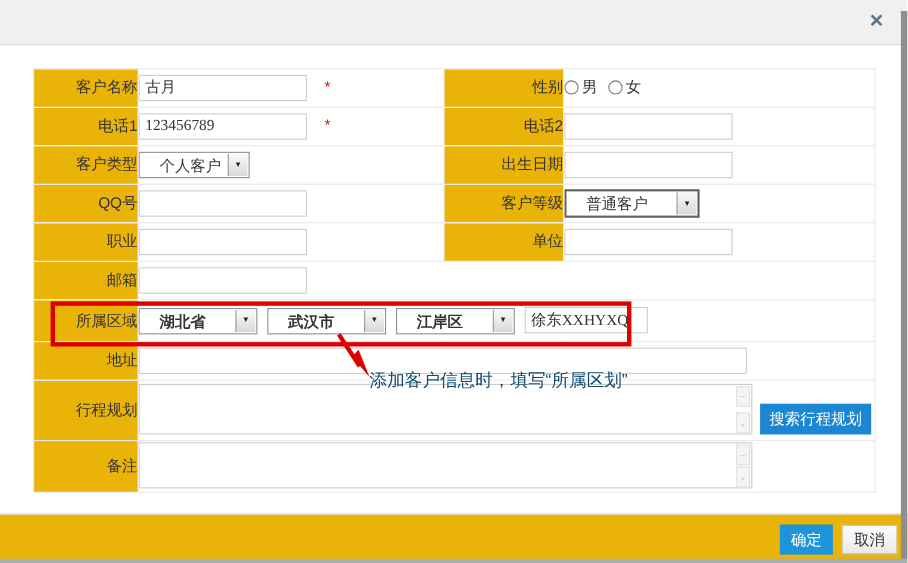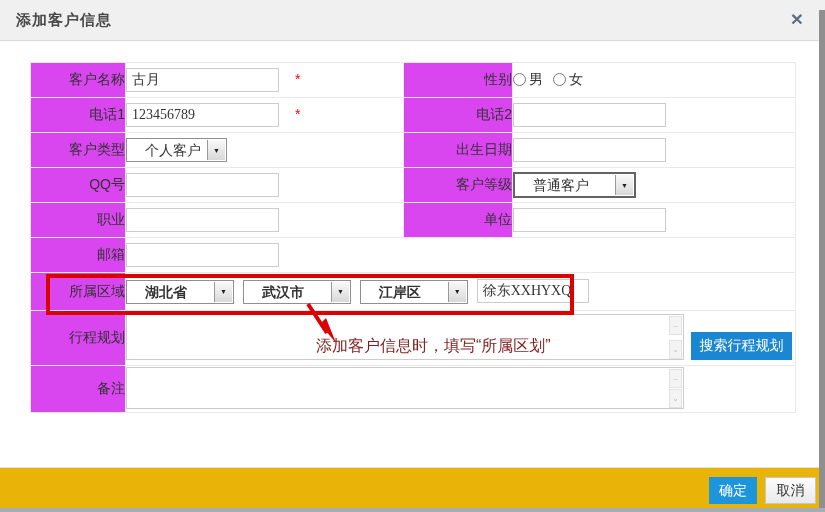--- a/index.html
+++ b/index.html
@@ -21,21 +21,21 @@
     position:absolute; right:22px; top:7px; font-size:21px; font-weight:bold;
     color:#5d7183; cursor:pointer; line-height:24px;
   }
   
   table.form {
     position:absolute; left:30px; top:62px; width:765px;
     border-collapse:collapse; table-layout:fixed; font-size:14px; color:#333;
   }
   table.form td { border:1px solid #e9e9e9; padding:0; overflow:hidden; }
   td.lbl {
-    background:#d946ef; text-align:right; padding-right:10px; color:#333;
+    background:#eab308; text-align:right; padding-right:10px; color:#333;
     white-space:nowrap;
   }
   td.fld { background:#fff; padding-left:3px; }
   input.txt {
     height:24px; width:153px; border:1px solid #ccc; box-sizing:border-box;
     font-size:14px; padding:1px 5px; color:#333; font-family:Liberation Serif, serif; outline:none;
   }
   input.txt-wide { width:553px; }
   input.txt-region { width:112px; }
   .req { color:#ff0000; margin-left:12px; font-size:14px; }
@@ -74,21 +74,21 @@
     width:101px; height:28px; border:none; cursor:pointer;
     background:#1b87d3; color:#fff; font-size:14px; font-family:inherit;
   }
   
   .red-box {
     position:absolute; left:46px; top:274px; width:520px; height:33px;
     border:4px solid #dd0000; pointer-events:none;
   }
   .anno-arrow { position:absolute; left:298px; top:300px; pointer-events:none; }
   .anno-text {
-    position:absolute; left:316px; top:336px; font-size:16px; color:#7f1d1d;
+    position:absolute; left:336px; top:336px; font-size:16px; color:#0c4a6e;
     white-space:nowrap; pointer-events:none;
   }
   
   .dlg-footer {
     position:absolute; left:0; right:0; top:467px; height:50px;
     background:#eab308; border-top:1px solid #e2e2e2; box-sizing:border-box;
   }
   .btn { height:27px; font-size:14px; font-family:inherit; cursor:pointer; box-sizing:border-box; }
   .btn-confirm {
     position:absolute; top:9px; right:68px; width:48px;
@@ -98,21 +98,20 @@
     position:absolute; top:9px; right:9px; width:51px;
     background:linear-gradient(#fdfdfd,#e9e9e9); color:#333; border:1px solid #c6c6c6;
   }
   .bottom-strip { position:absolute; left:0; right:0; bottom:0; height:4px; background:#a5aeb6; }
   .right-strip { position:absolute; right:0; top:10px; bottom:4px; width:6px; background:#8f8f8f; }
 </style>
 </head>
 <body>
 
 <div class="dlg-header">
-  <span class="dlg-title">添加客户信息</span>
   <span class="dlg-close">×</span>
 </div>
 
 <table class="form">
   <colgroup>
       <col style="width:95px">
       <col style="width:278px">
       <col style="width:109px">
       <col style="width:283px">
     </colgroup>
@@ -207,20 +206,26 @@
         <span class="fs-arrow">▼</span>
       </span>
       <span class="fake-select region-sel">
         <span class="fs-text">江岸区</span>
         <span class="fs-arrow">▼</span>
       </span>
       <input class="txt txt-region" type="text" value="徐东XXHYXQ" style="">
     </td>
   </tr>
 
+  <tr style="height:35px">
+    <td class="lbl">地址</td>
+    <td class="fld" colspan="3">
+      <input class="txt txt-wide" type="text" value="" style="">
+    </td>
+  </tr>
 
   <tr style="height:55px">
     <td class="lbl">行程规划</td>
     <td class="fld" colspan="3">
       <span class="ta-wrap">
         <textarea class="ta" style=""></textarea>
         <span class="ta-btn up">–</span>
         <span class="ta-btn dn">⌄</span>
       </span><button class="btn-search">搜索行程规划</button>
     </td>

